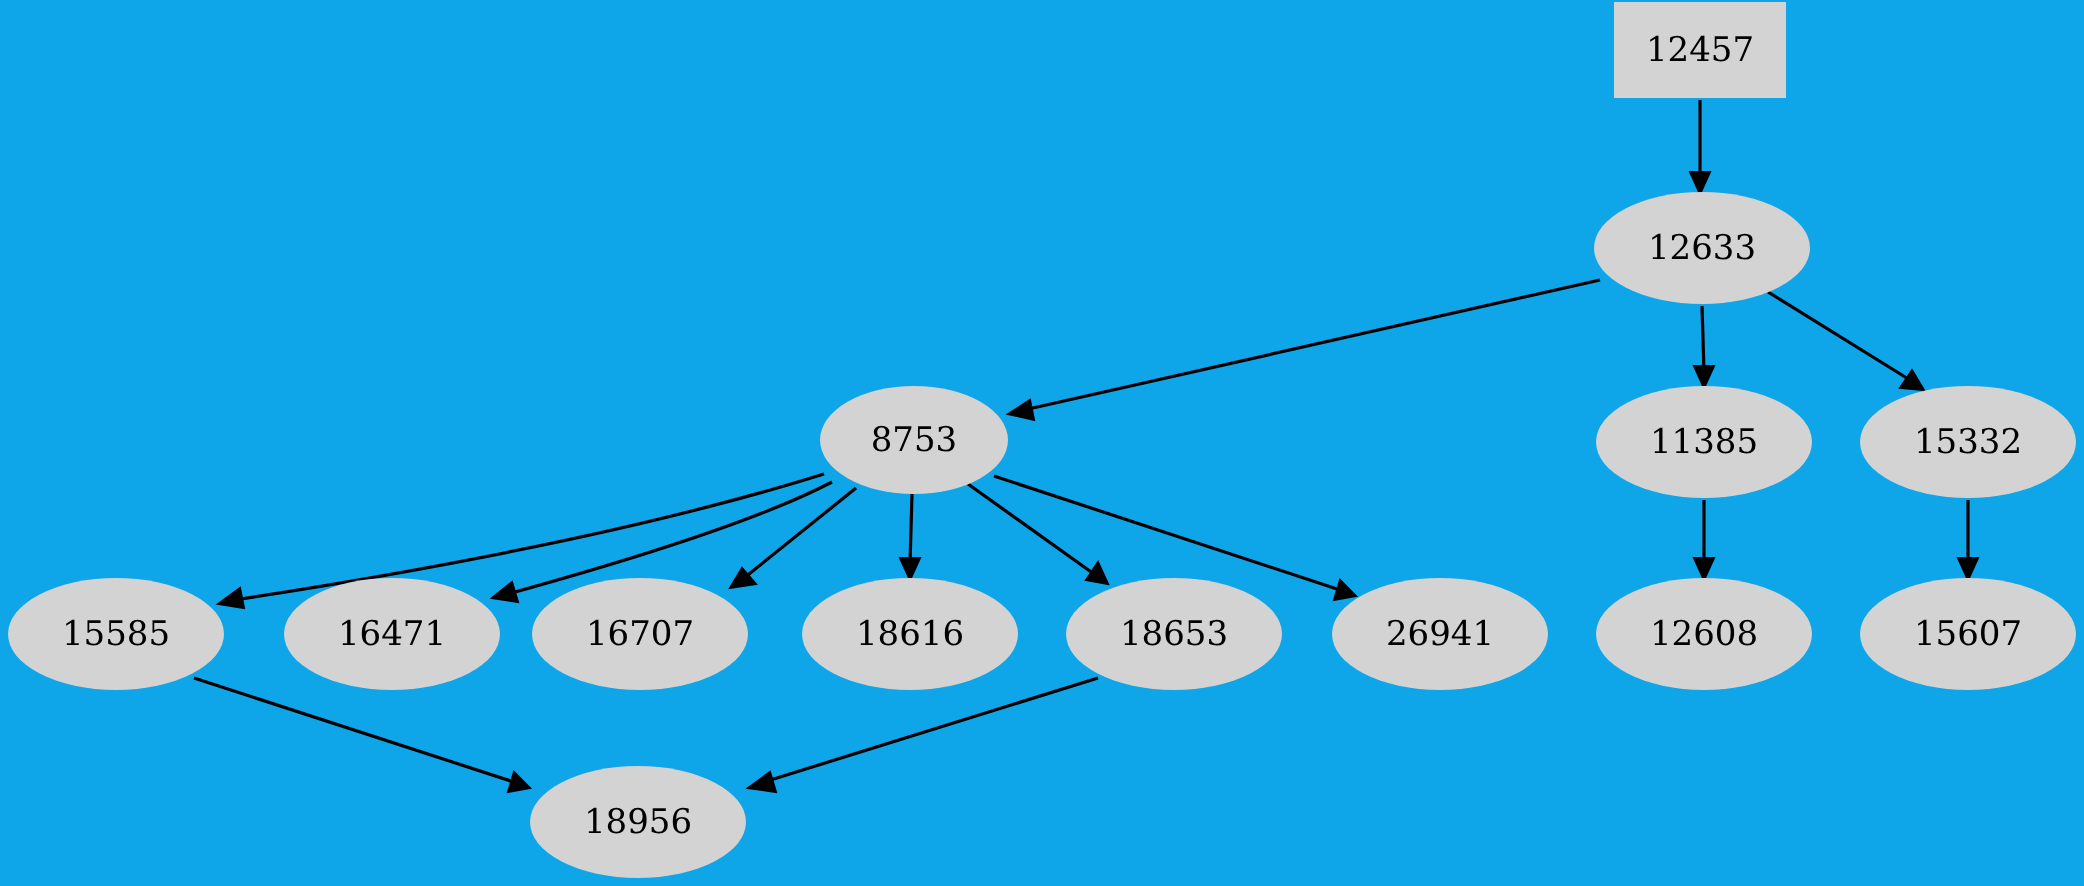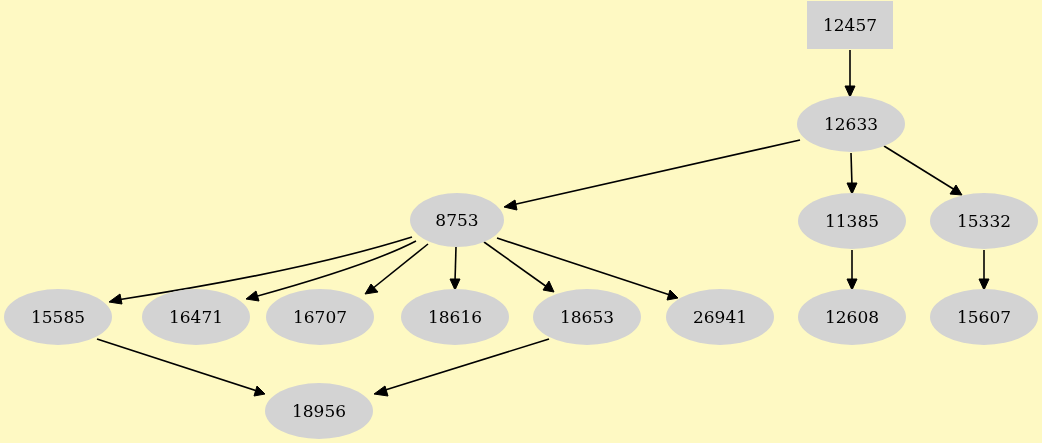--- a/index.html
+++ b/index.html
@@ -4,21 +4,21 @@
 <style>
   html, body {
     margin: 0;
     padding: 0;
     background: #ffffff;
   }
   #graph-canvas {
     position: relative;
     width: 1042px;
     height: 443px;
-    background: #fef9c3;
+    background: #0ea5e9;
     font-family: "DejaVu Serif", "Liberation Serif", serif;
     overflow: hidden;
   }
   #graph-svg {
     position: absolute;
     left: 0;
     top: 0;
     width: 1042px;
     height: 443px;
   }

